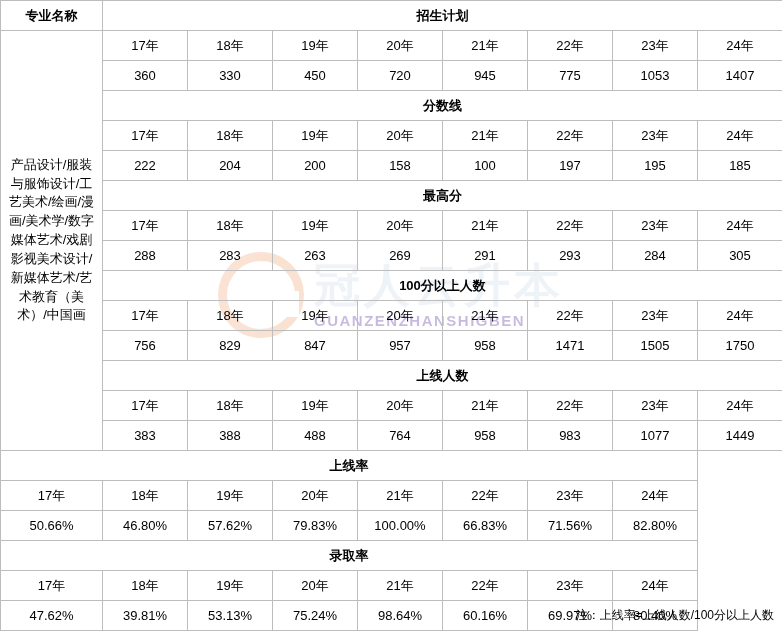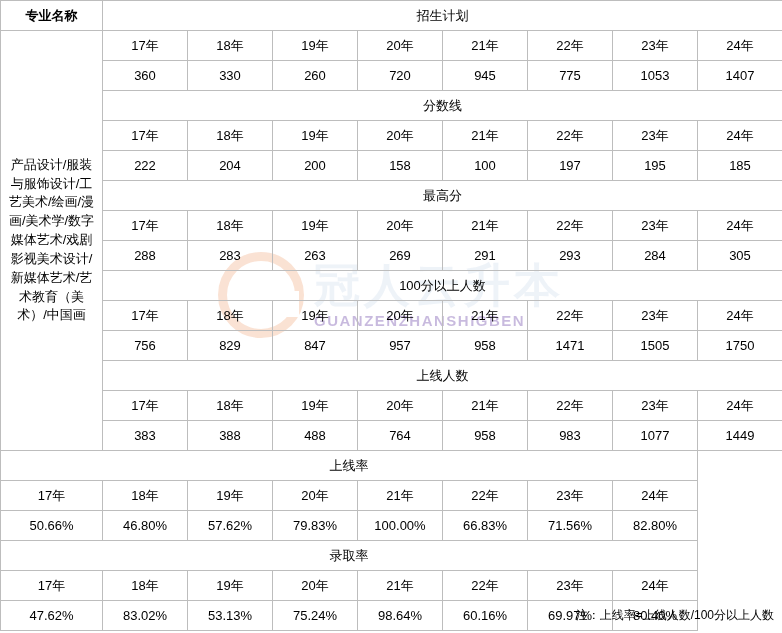--- a/index.html
+++ b/index.html
@@ -103,21 +103,21 @@
     vertical-align: middle;
     margin-left: 40px;
   }
   td.hdr-major {
     background: #f5b183;
     font-weight: bold;
     font-size: 14px;
   }
   td.section {
     background: #f5b183;
-    font-weight: normal;
+    font-weight: bold;
     font-size: 14px;
     height: 28px;
   }
   td.year {
     font-size: 13px;
     height: 28px;
   }
   td.val {
     font-size: 13px;
     height: 28px;
@@ -172,21 +172,21 @@
       <td class="year">19年</td>
       <td class="year">20年</td>
       <td class="year">21年</td>
       <td class="year">22年</td>
       <td class="year">23年</td>
       <td class="year">24年</td>
     </tr>
     <tr>
       <td class="val">360</td>
       <td class="val">330</td>
-      <td class="val">260</td>
+      <td class="val">450</td>
       <td class="val">720</td>
       <td class="val">945</td>
       <td class="val">775</td>
       <td class="val">1053</td>
       <td class="val">1407</td>
     </tr>
 
     <tr>
       <td class="section" colspan="8">分数线</td>
     </tr>
@@ -315,21 +315,21 @@
       <td class="year">18年</td>
       <td class="year">19年</td>
       <td class="year">20年</td>
       <td class="year">21年</td>
       <td class="year">22年</td>
       <td class="year">23年</td>
       <td class="year">24年</td>
     </tr>
     <tr>
       <td class="val">47.62%</td>
-      <td class="val">83.02%</td>
+      <td class="val">39.81%</td>
       <td class="val">53.13%</td>
       <td class="val">75.24%</td>
       <td class="val">98.64%</td>
       <td class="val">60.16%</td>
       <td class="val">69.97%</td>
       <td class="val">80.40%</td>
     </tr>
   </tbody>
 </table>
 

